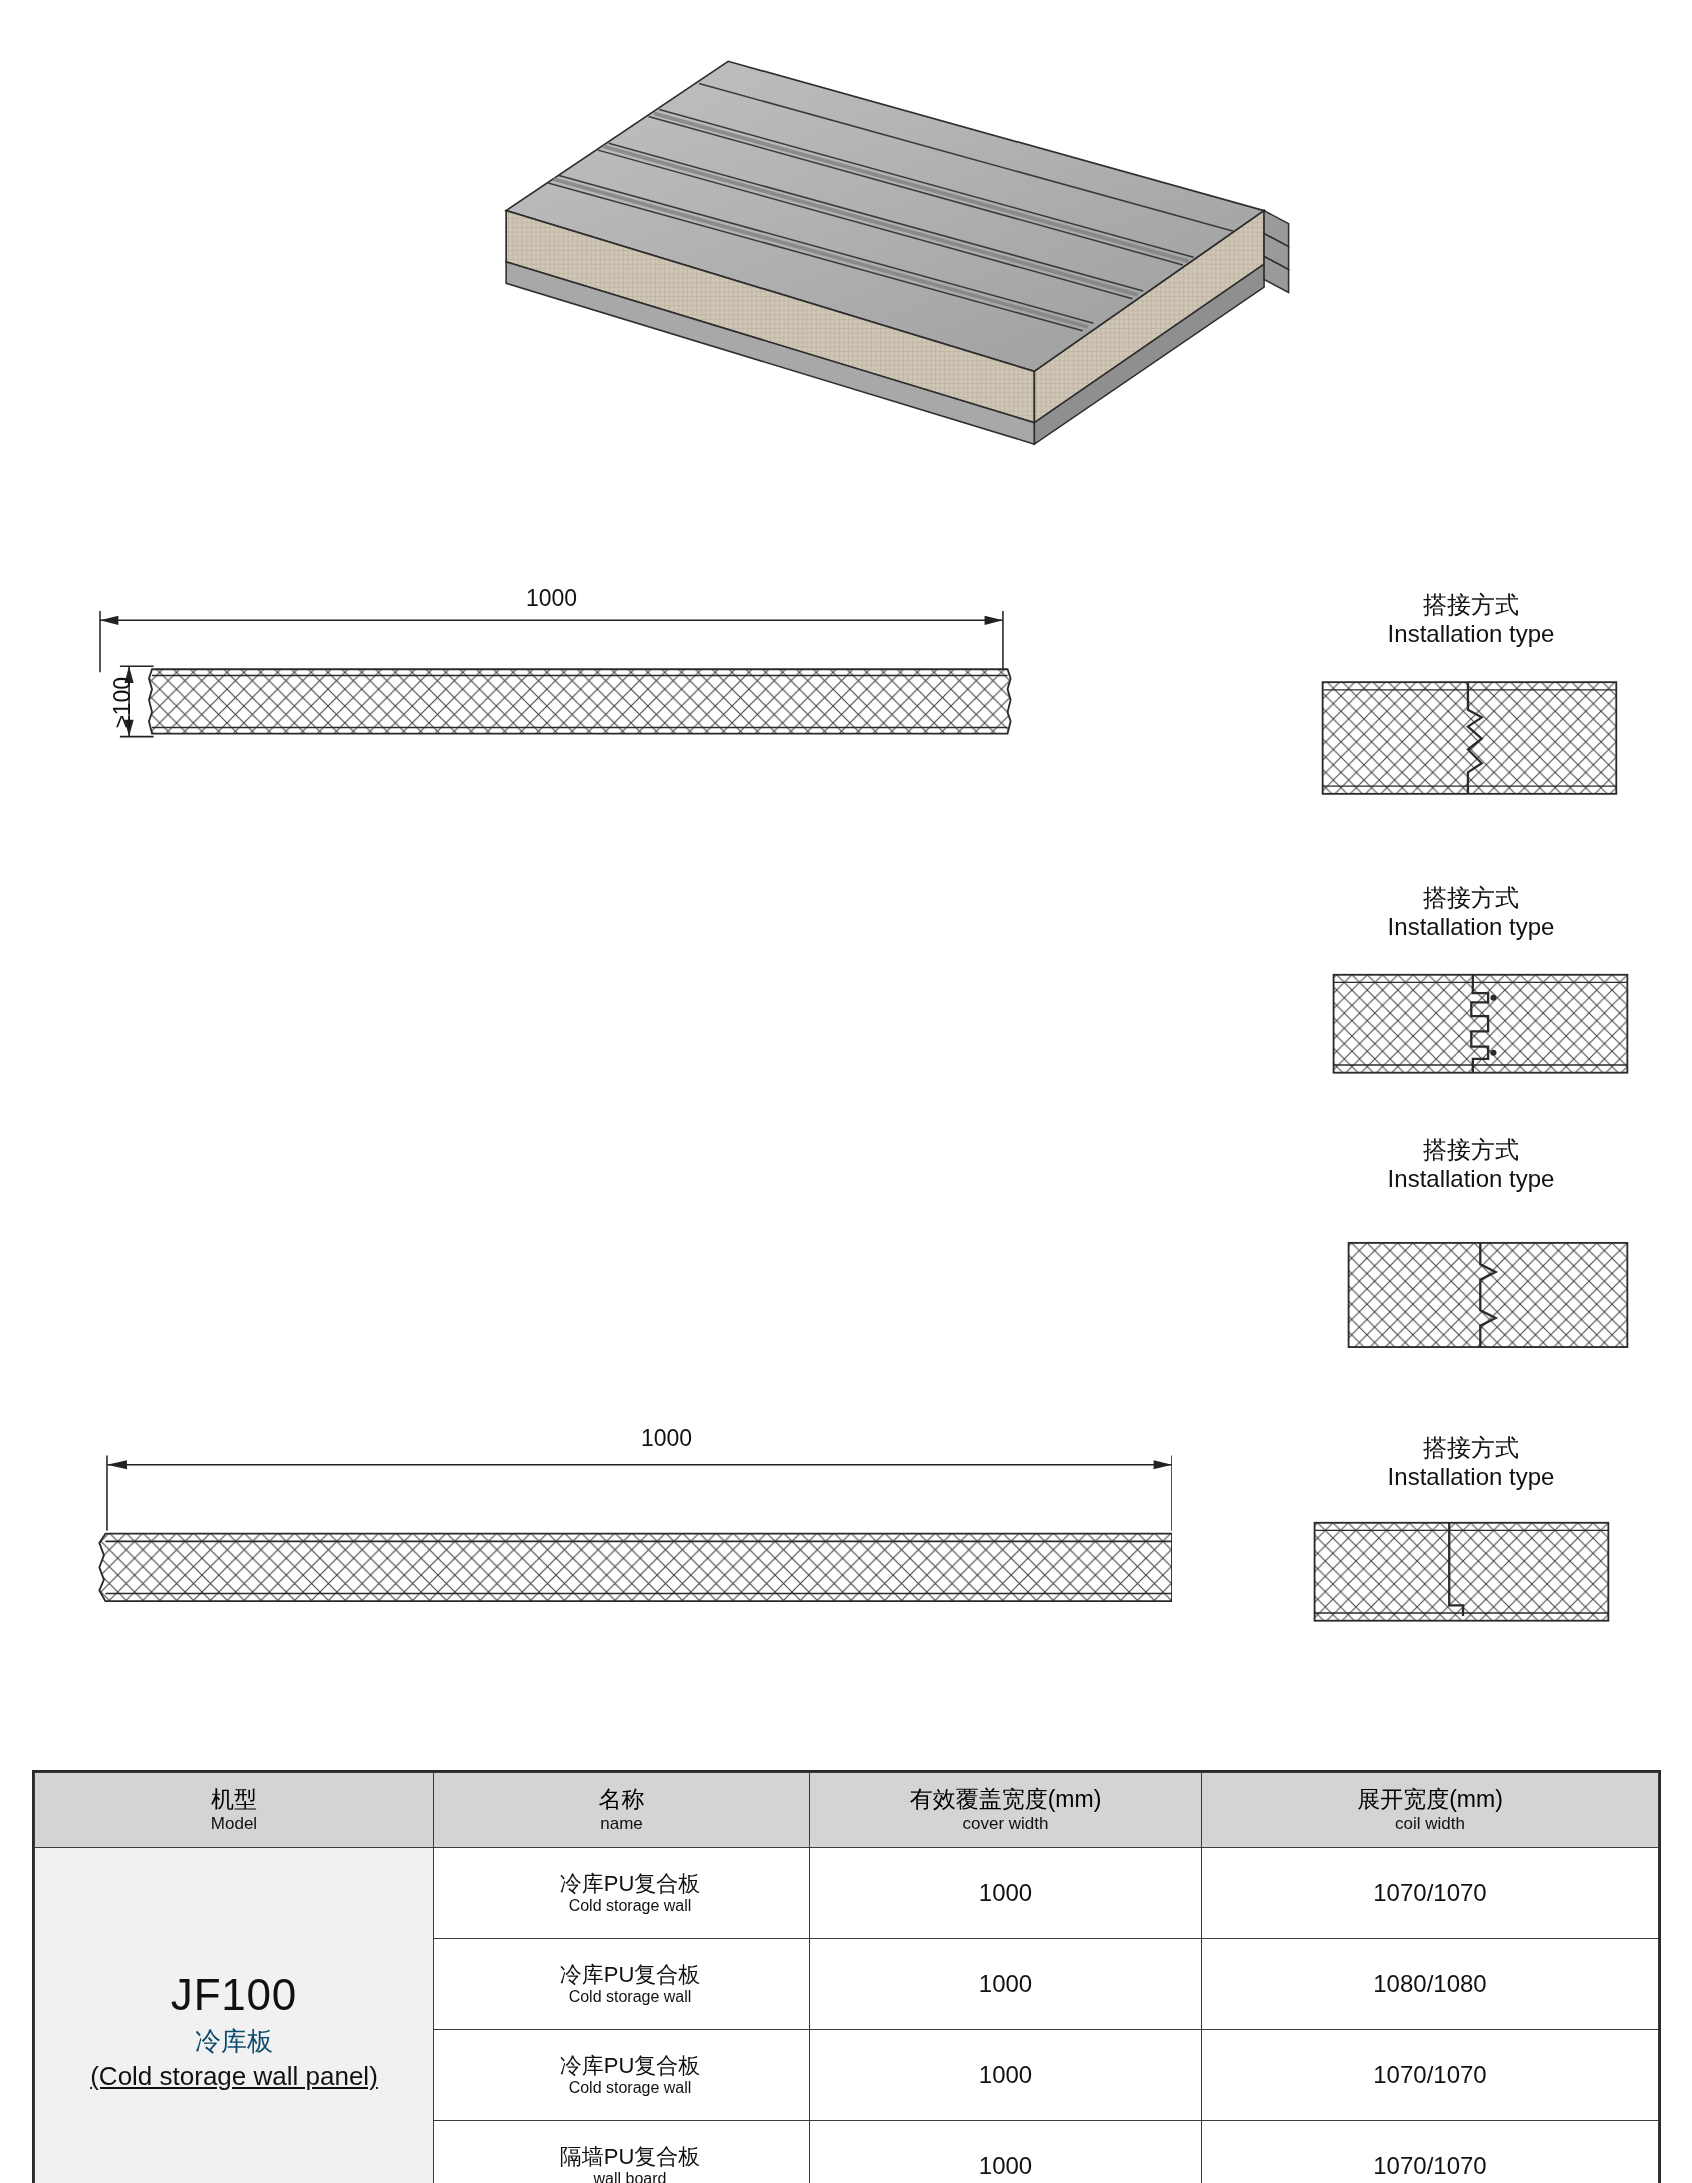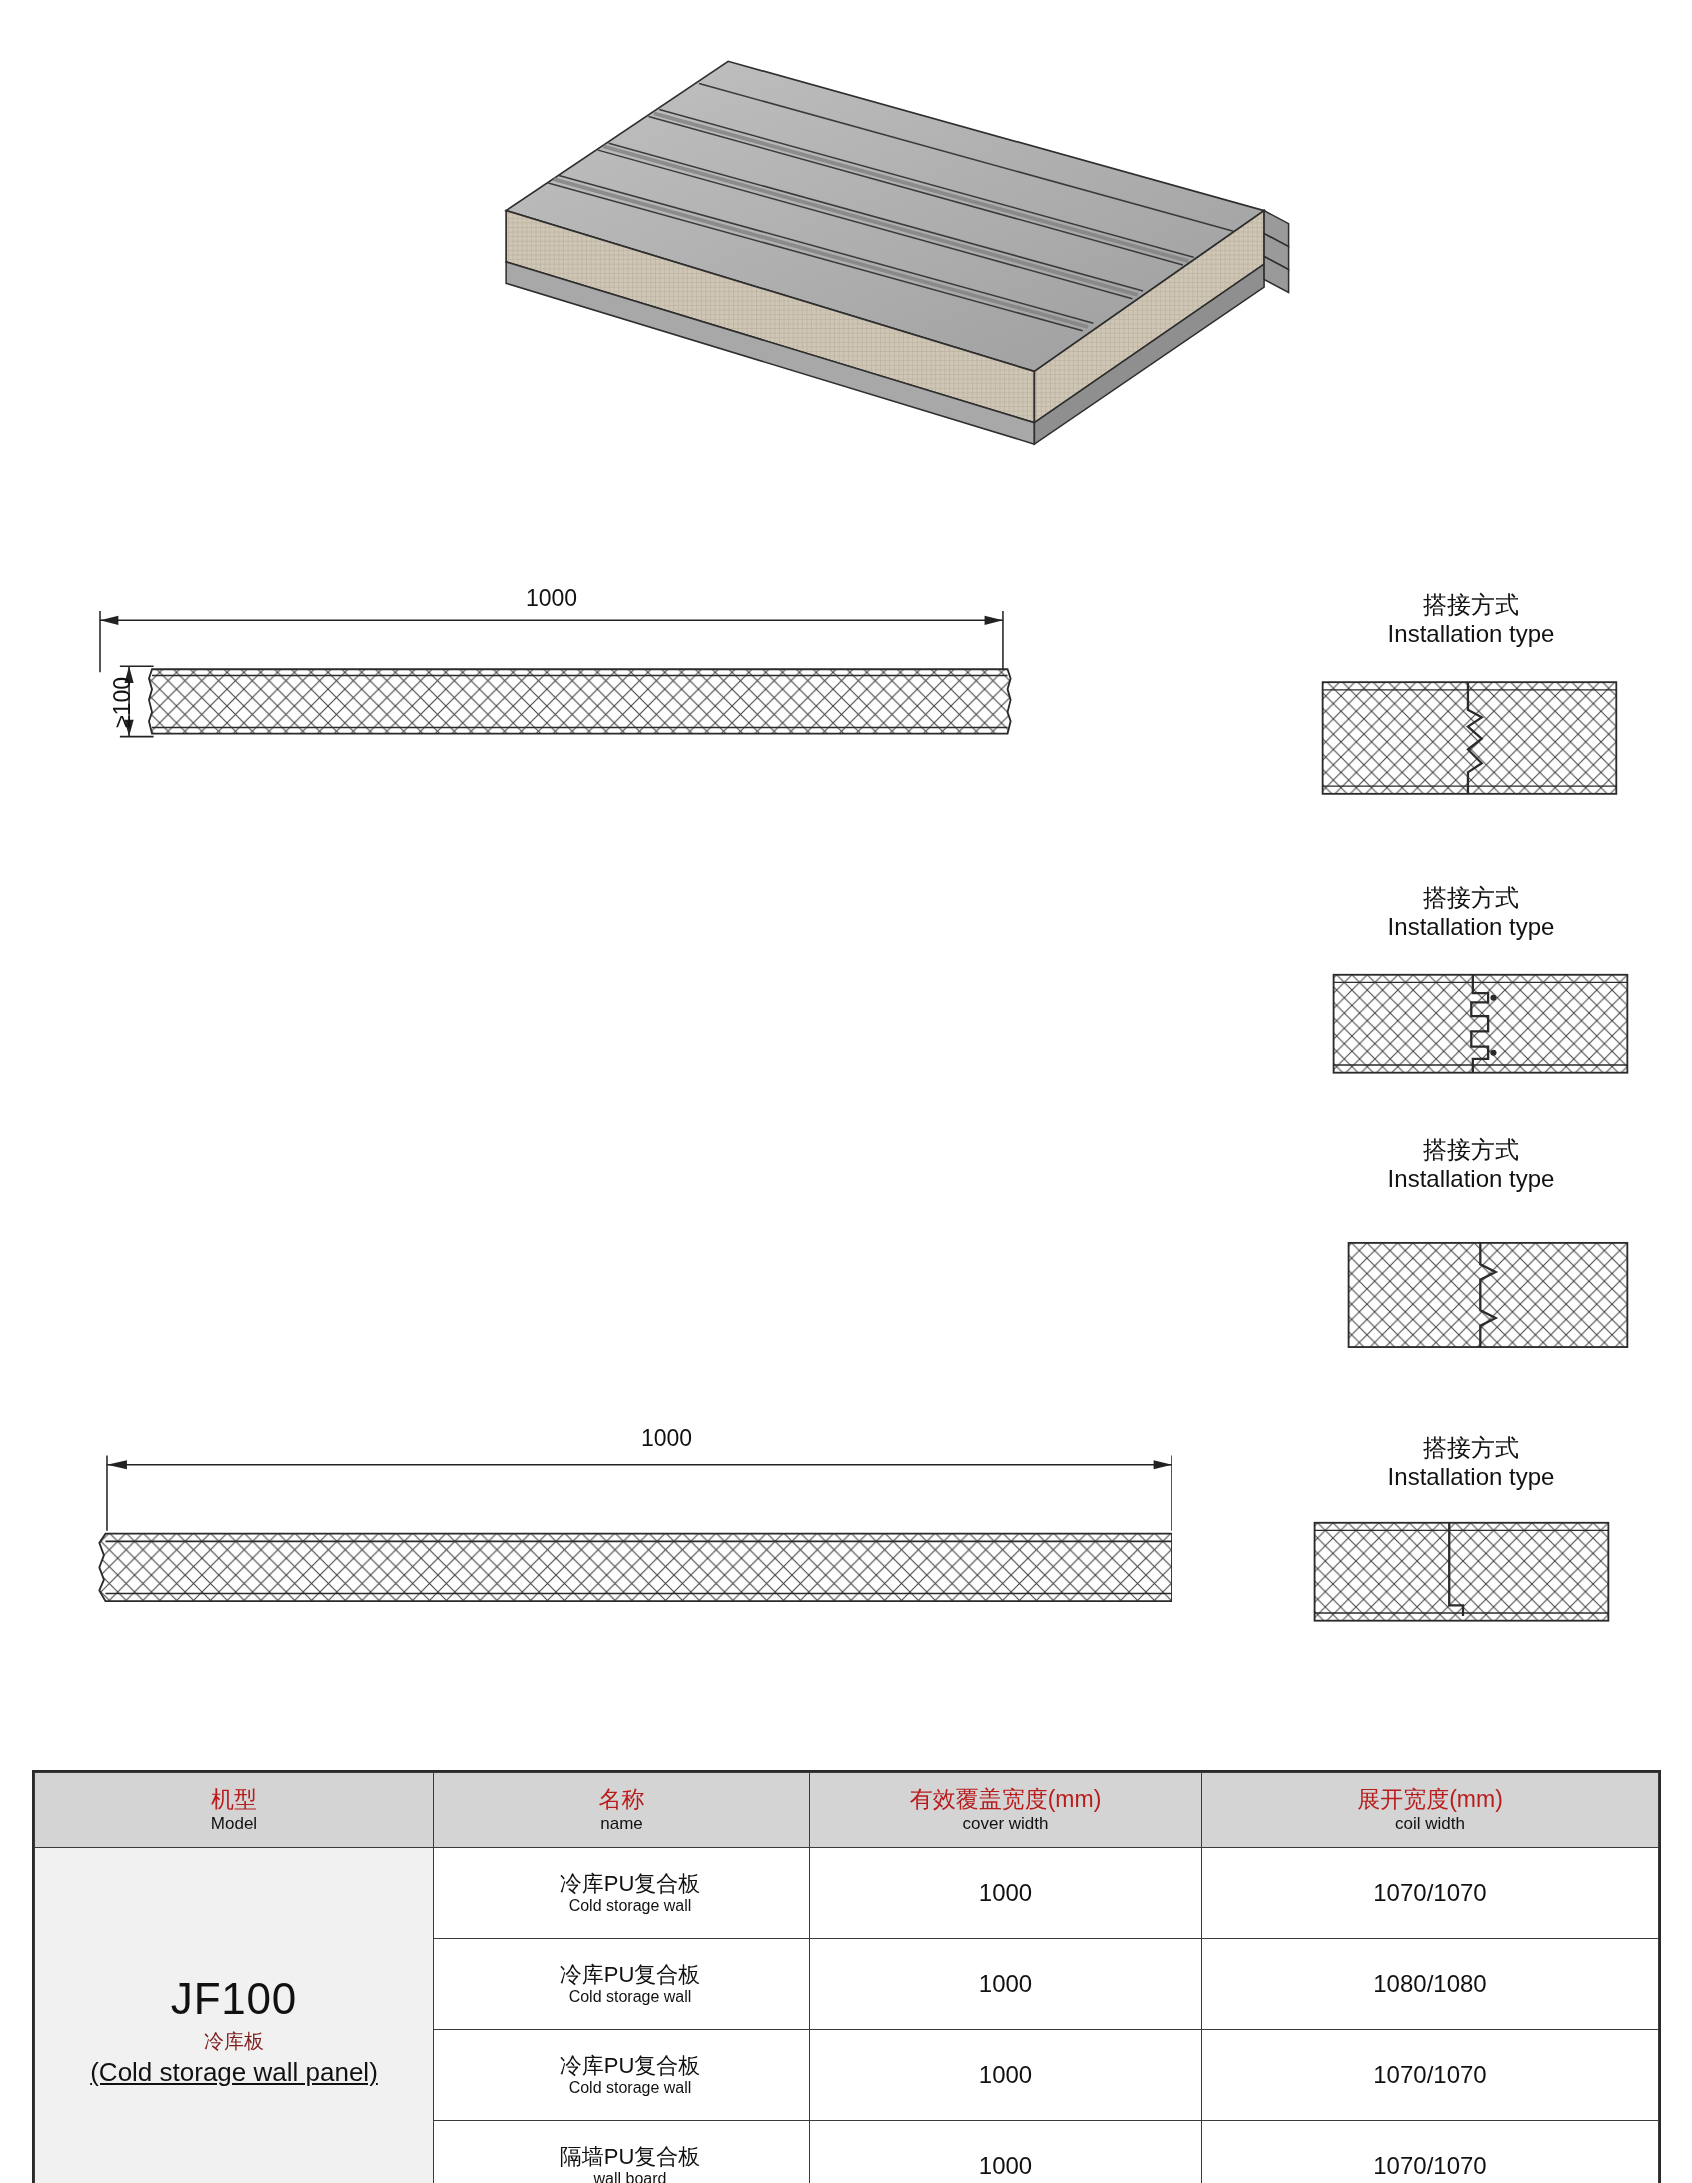--- a/index.html
+++ b/index.html
@@ -60,30 +60,30 @@
     vertical-align:middle;
     padding:0;
     font-family:"Liberation Sans", sans-serif;
   }
   thead th{
     background:#d4d4d4;
     height:74px;
     font-weight:normal;
   }
   .th2{line-height:1.2;}
-  .th2 .cn{display:block;font-size:23px;color:#b91c1c;}
+  .th2 .cn{display:block;font-size:23px;color:#000000;}
   .th2 .en{display:block;font-size:17px;color:#111;}
 
   td.modelcell{
     width:398px;
     background:#f1f1f1;
     line-height:1.35;
   }
   .modelcell .m1{display:block;font-size:44px;color:#111;letter-spacing:0.8px;}
-  .modelcell .m2{display:block;font-size:20px;color:#7f1d1d;}
+  .modelcell .m2{display:block;font-size:26px;color:#0c4a6e;}
   .modelcell .m3{display:block;font-size:26px;color:#111;text-decoration:underline;}
 
   td.namecell{
     width:375px;
     text-align:center;
     padding-left:17px;
     line-height:1.18;
     height:90px;
   }
   .namecell .cn{display:block;font-size:22px;color:#111;}

